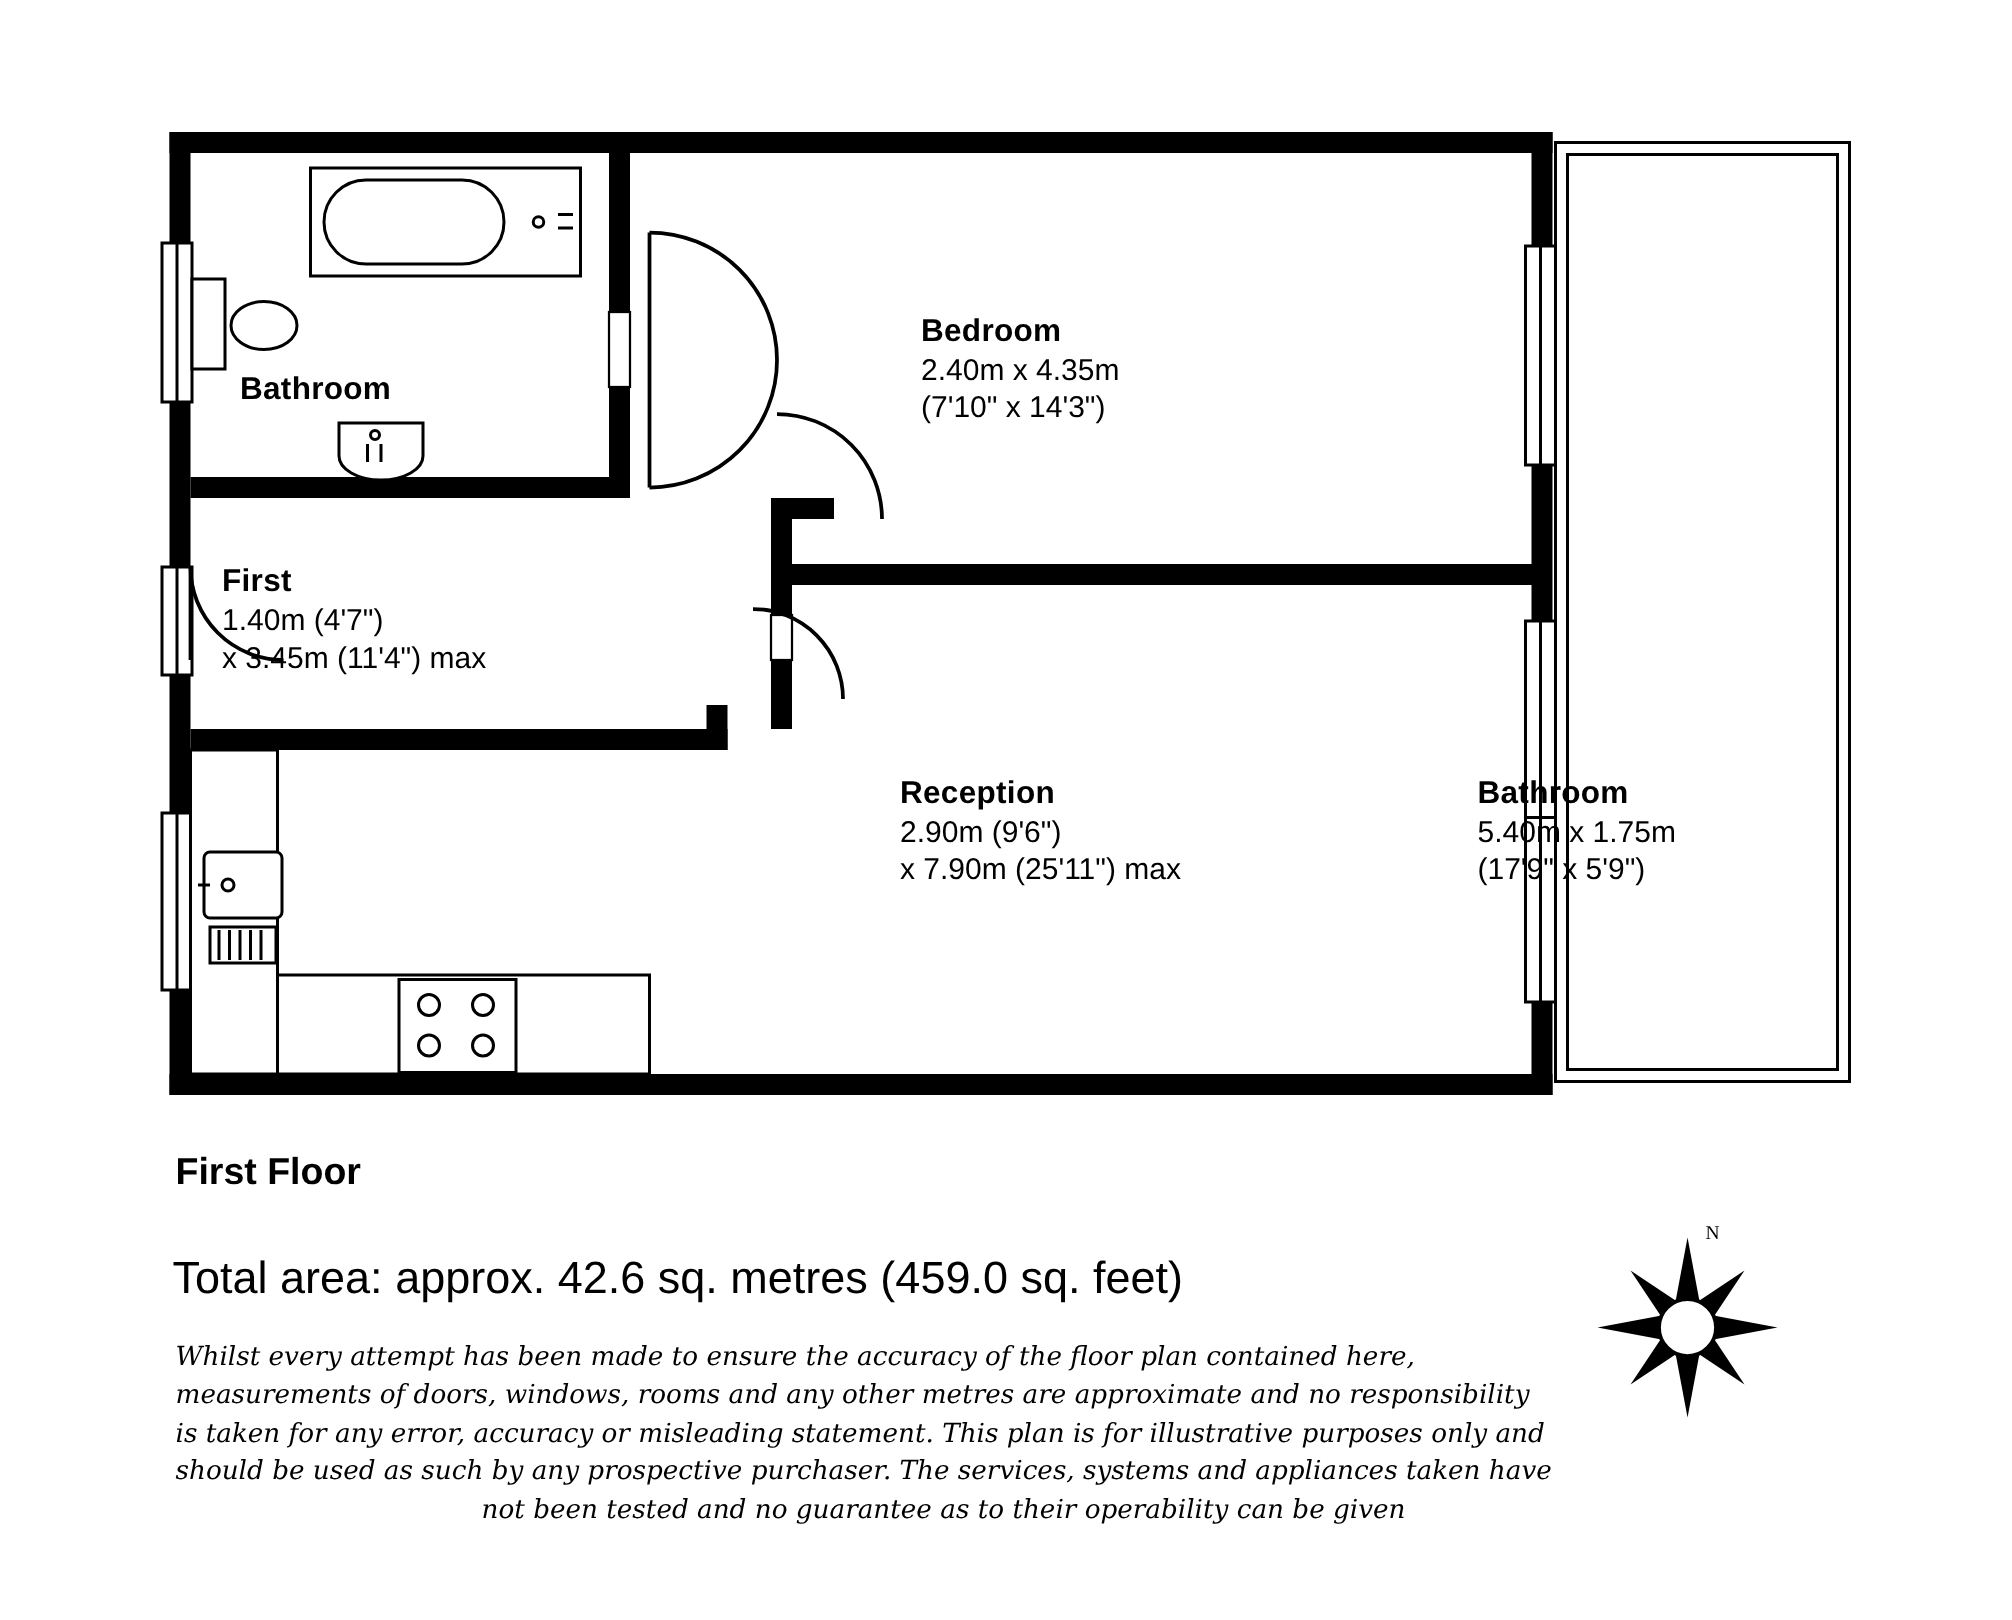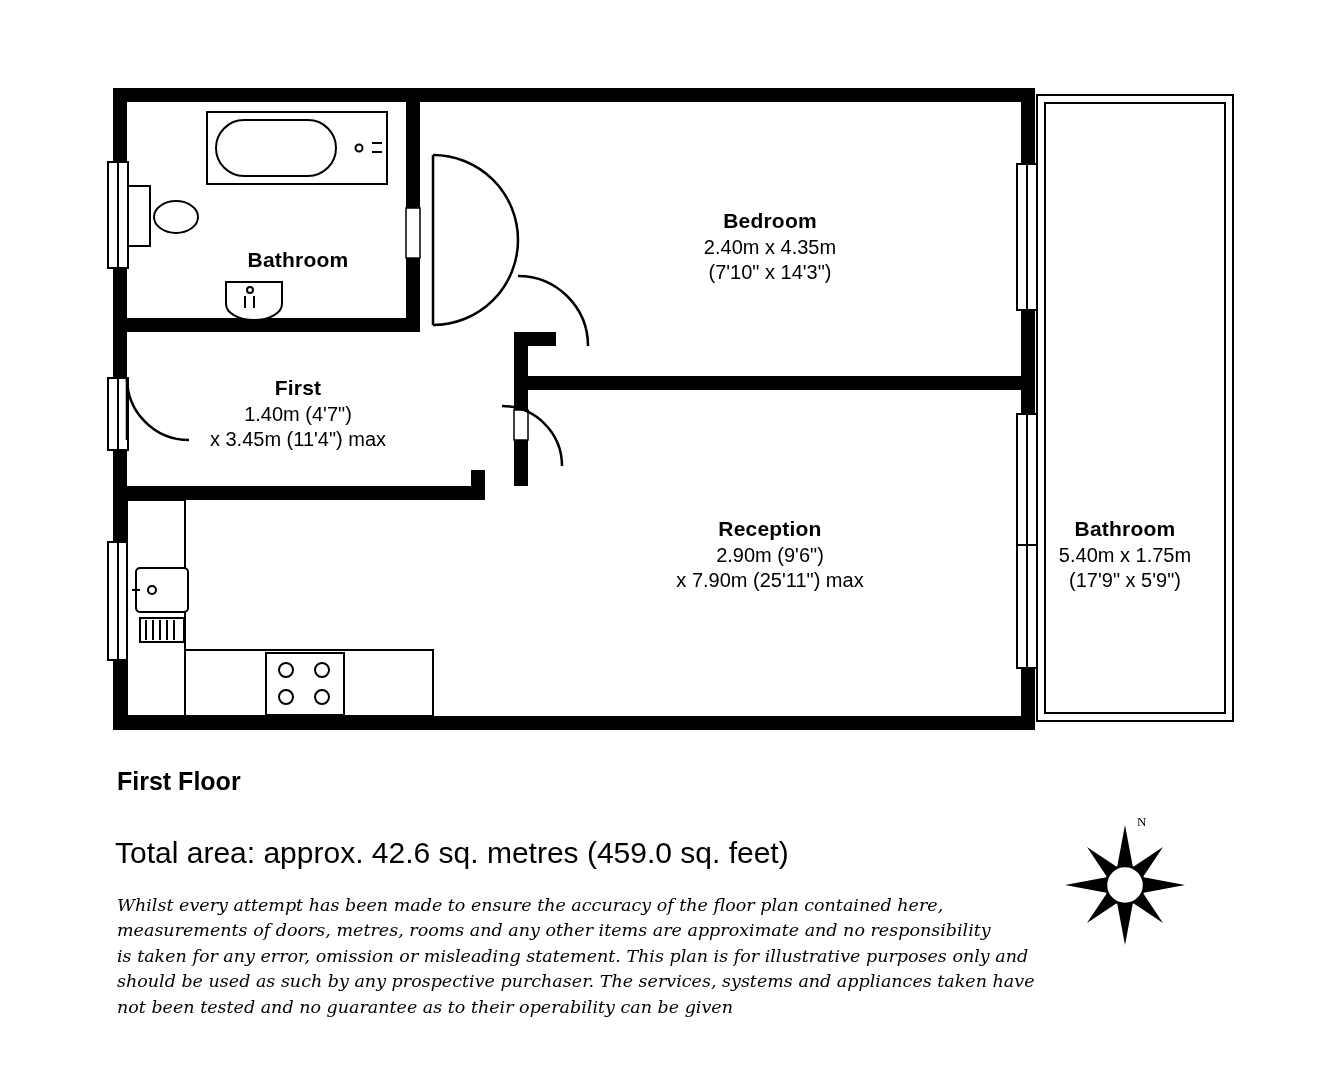--- a/index.html
+++ b/index.html
@@ -23,21 +23,21 @@
   }
   .plan-svg {
     position: absolute;
     left: 0; top: 0;
     width: 1341px;
     height: 1080px;
   }
   
   .label {
     position: absolute;
-    text-align: center;
+    text-align: left;
     line-height: 1.28;
   }
   .room-name {
     font-weight: bold;
     font-size: 21px;
     letter-spacing: 0.2px;
   }
   .room-dim {
     font-size: 20px;
   }
@@ -63,20 +63,21 @@
   }
   .disclaimer {
     position: absolute;
     left: 117px;
     top: 893px;
     width: 820px;
     font-family: "DejaVu Serif", serif;
     font-style: italic;
     font-size: 17.5px;
     line-height: 1.45;
+    text-align: right;
   }
   .disclaimer div { white-space: nowrap; }
   .compass-n {
     position: absolute;
     left: 1137px;
     top: 814px;
     font-size: 13px;
     font-family: "Liberation Serif", serif;
   }
 </style>
@@ -244,20 +245,20 @@
     <div class="room-name">Bathroom</div>
     <div class="room-dim">5.40m x 1.75m</div>
     <div class="room-dim">(17'9" x 5'9")</div>
   </div>
 
   <div class="floor-title">First Floor</div>
   <div class="total-area">Total area: approx.  42.6 sq. metres (459.0 sq. feet)</div>
 
   <div class="disclaimer">
     <div>Whilst every attempt has been made to ensure the accuracy of the floor plan contained here,</div>
-    <div>measurements of doors, metres, rooms and any other items are approximate and no responsibility</div>
-    <div>is taken for any error, omission or misleading statement. This plan is for illustrative purposes only and</div>
+    <div>measurements of doors, windows, rooms and any other metres are approximate and no responsibility</div>
+    <div>is taken for any error, accuracy or misleading statement. This plan is for illustrative purposes only and</div>
     <div>should be used as such by any prospective purchaser. The services, systems and appliances taken have</div>
     <div>not been tested and no guarantee as to their operability can be given</div>
   </div>
 
   <div class="compass-n">N</div>
 </div>
 
 </body></html>

